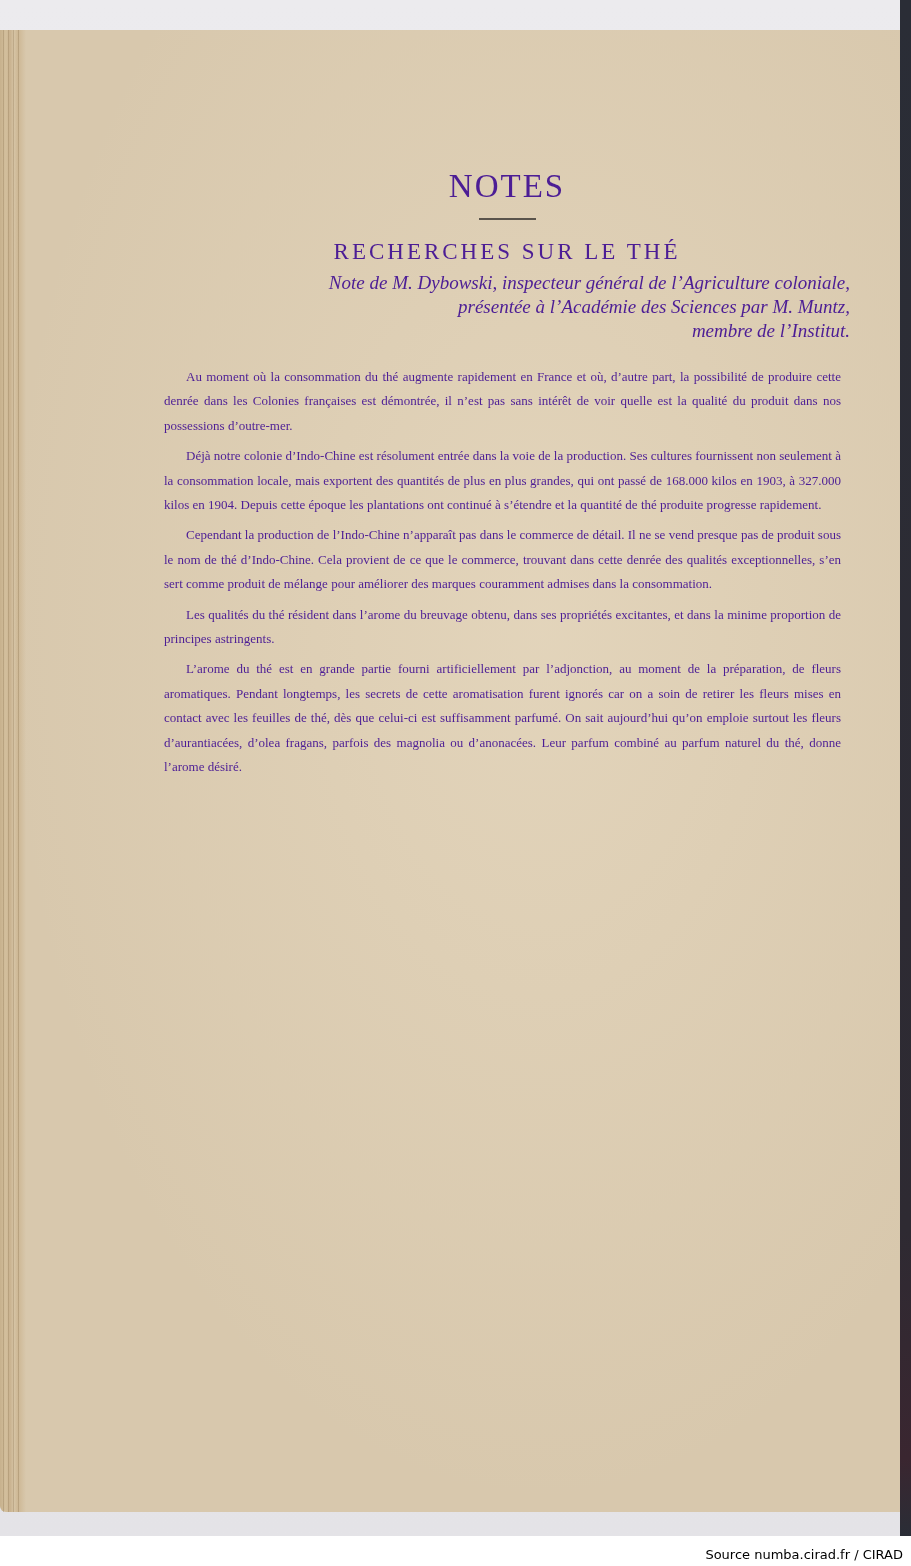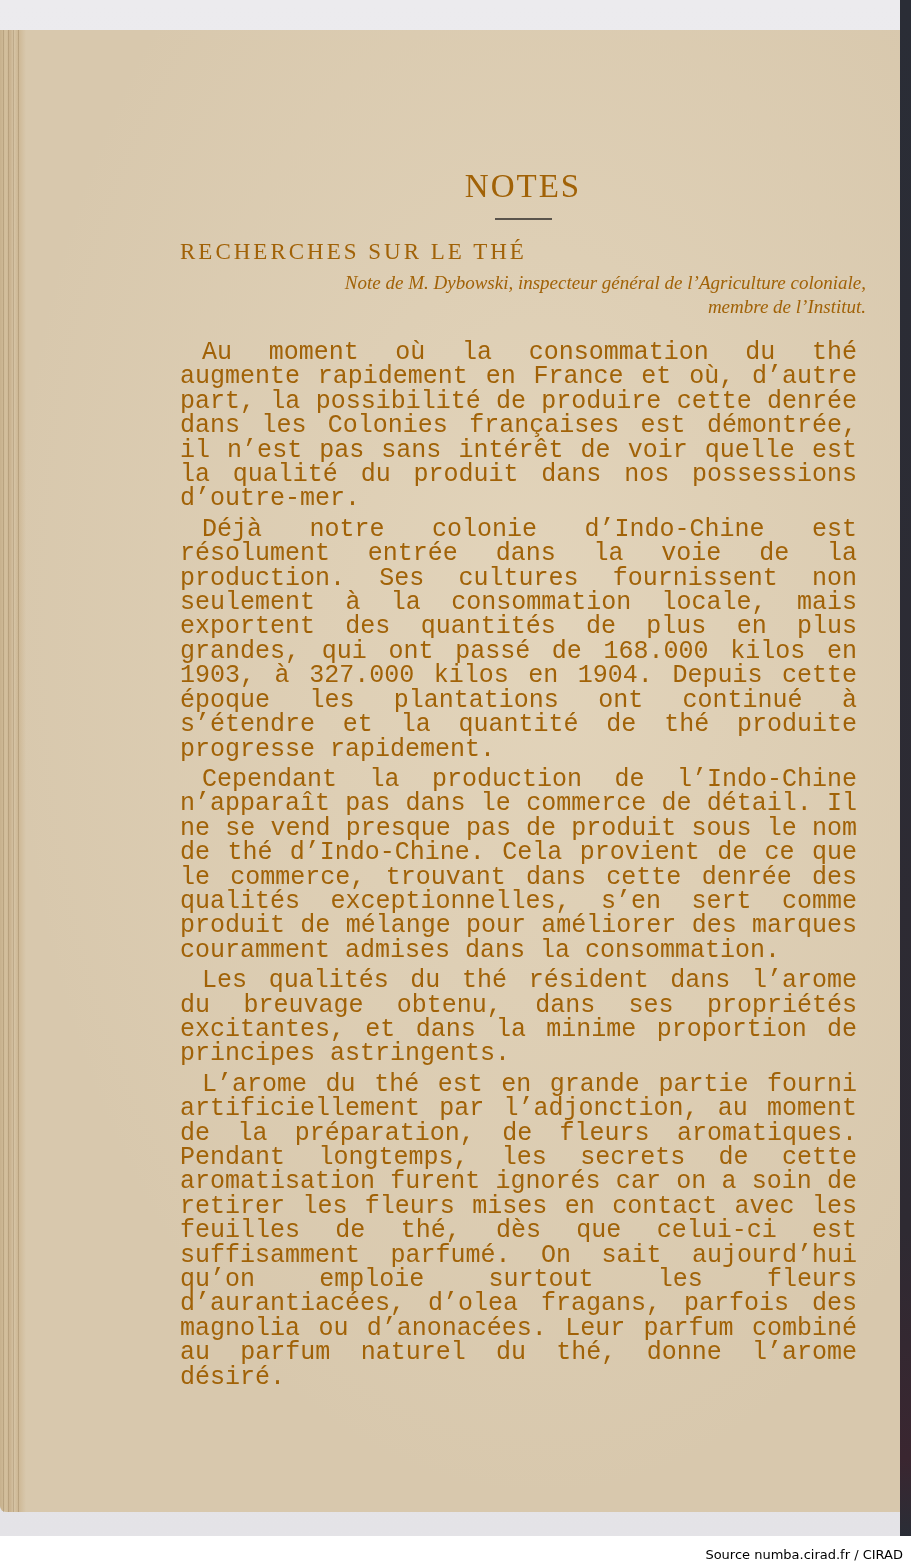--- a/index.html
+++ b/index.html
@@ -23,42 +23,42 @@
       radial-gradient(ellipse at 60% 40%, rgba(235,222,198,0.55) 0%, rgba(216,200,173,0) 70%),
       linear-gradient(90deg, #c7b18d 0px, #d3bf9d 6px, #c9b28f 10px, #d6c4a5 14px, #cdb794 18px, #d8c8ad 26px, #d8c8ad 100%);
     border-bottom-left-radius: 6px;
   }
   .page-edge-lines {
     position: absolute; left: 3px; top: 30px; width: 18px; height: 1482px;
     background: repeating-linear-gradient(90deg, rgba(120,95,60,0.25) 0px, rgba(120,95,60,0.25) 1px, transparent 1px, transparent 5px);
     pointer-events: none;
   }
   .content {
-    position: absolute; left: 180px; top: 160px; width: 686px;
-    color: #a16207;
+    position: absolute; left: 164px; top: 160px; width: 686px;
+    color: #4c1d95;
   }
   .notes-title {
     text-align: center; font-size: 33px; letter-spacing: 2px;
     margin: 0; line-height: 52px; font-weight: normal;
   }
   .rule {
     width: 57px; height: 2px; background: #5a544c; margin: 6px auto 16px auto;
   }
   .article-title {
-    font-size: 23px; letter-spacing: 3px;
+    text-align: center; font-size: 23px; letter-spacing: 3px;
     line-height: 31px; margin: 0; font-weight: normal;
   }
   .byline {
     text-align: right; font-style: italic; font-size: 19px;
     line-height: 24px; margin: 4px 0 0 0;
   }
   .body-text { margin-top: 22px; }
   .para {
-    font-size: 25px; line-height: 24.4px; text-align: justify;
-    text-indent: 22px; margin: 0 9px 6px 0; font-family: Liberation Mono, monospace;
+    font-size: 13px; line-height: 24.4px; text-align: justify;
+    text-indent: 22px; margin: 0 9px 6px 0;
   }
   .source-caption {
     position: absolute; right: 8px; bottom: 4px;
     font-family: "DejaVu Sans", sans-serif; font-size: 13px; color: #000000;
   }
 </style>
 </head>
 <body>
 
 <div class="scanbed"></div>
@@ -67,20 +67,21 @@
 <div class="page-edge-lines"></div>
 
 <div class="content">
   <h1 class="notes-title">NOTES</h1>
   <div class="rule"></div>
 
   <h2 class="article-title">RECHERCHES SUR LE THÉ</h2>
 
   <div>
     <p class="byline">Note de M. Dybowski, inspecteur général de l’Agriculture coloniale,</p>
+    <p class="byline" style="margin-top:0">présentée à l’Académie des Sciences par M. Muntz,</p>
     <p class="byline" style="margin-top:0">membre de l’Institut.</p>
   </div>
 
   <div class="body-text">
     <p class="para">Au moment où la consommation du thé augmente rapidement en France et où, d’autre part, la possibilité de produire cette denrée dans les Colonies françaises est démontrée, il n’est pas sans intérêt de voir quelle est la qualité du produit dans nos possessions d’outre-mer.</p>
     <p class="para">Déjà notre colonie d’Indo-Chine est résolument entrée dans la voie de la production. Ses cultures fournissent non seulement à la consommation locale, mais exportent des quantités de plus en plus grandes, qui ont passé de 168.000 kilos en 1903, à 327.000 kilos en 1904. Depuis cette époque les plantations ont continué à s’étendre et la quantité de thé produite progresse rapidement.</p>
     <p class="para">Cependant la production de l’Indo-Chine n’apparaît pas dans le commerce de détail. Il ne se vend presque pas de produit sous le nom de thé d’Indo-Chine. Cela provient de ce que le commerce, trouvant dans cette denrée des qualités exceptionnelles, s’en sert comme produit de mélange pour améliorer des marques couramment admises dans la consommation.</p>
     <p class="para">Les qualités du thé résident dans l’arome du breuvage obtenu, dans ses propriétés excitantes, et dans la minime proportion de principes astringents.</p>
     <p class="para">L’arome du thé est en grande partie fourni artificiellement par l’adjonction, au moment de la préparation, de fleurs aromatiques. Pendant longtemps, les secrets de cette aromatisation furent ignorés car on a soin de retirer les fleurs mises en contact avec les feuilles de thé, dès que celui-ci est suffisamment parfumé. On sait aujourd’hui qu’on emploie surtout les fleurs d’aurantiacées, d’olea fragans, parfois des magnolia ou d’anonacées. Leur parfum combiné au parfum naturel du thé, donne l’arome désiré.</p>
   </div>

